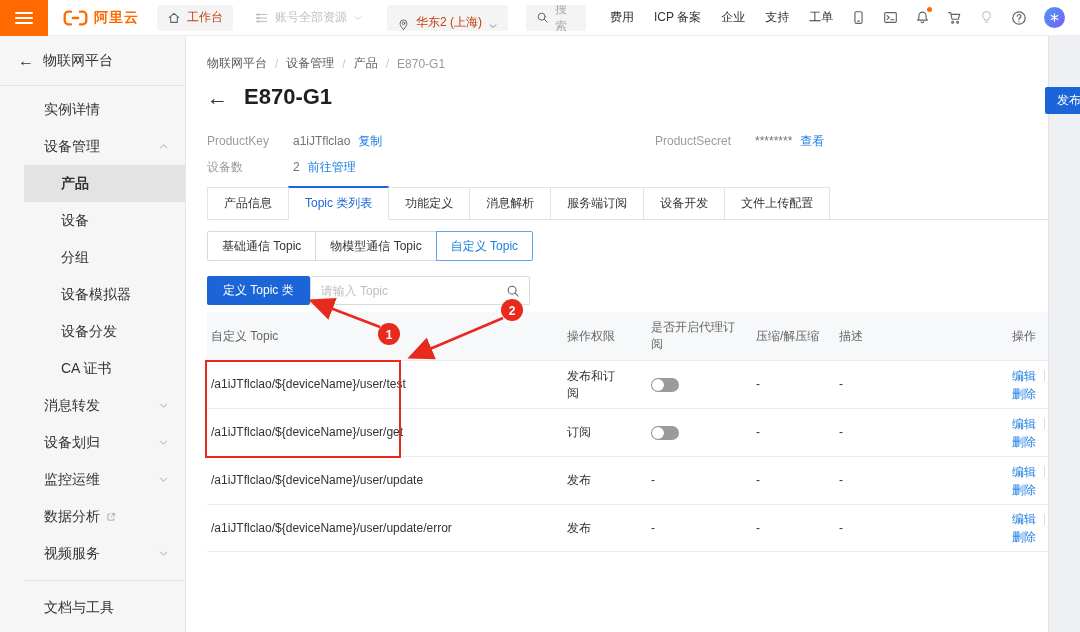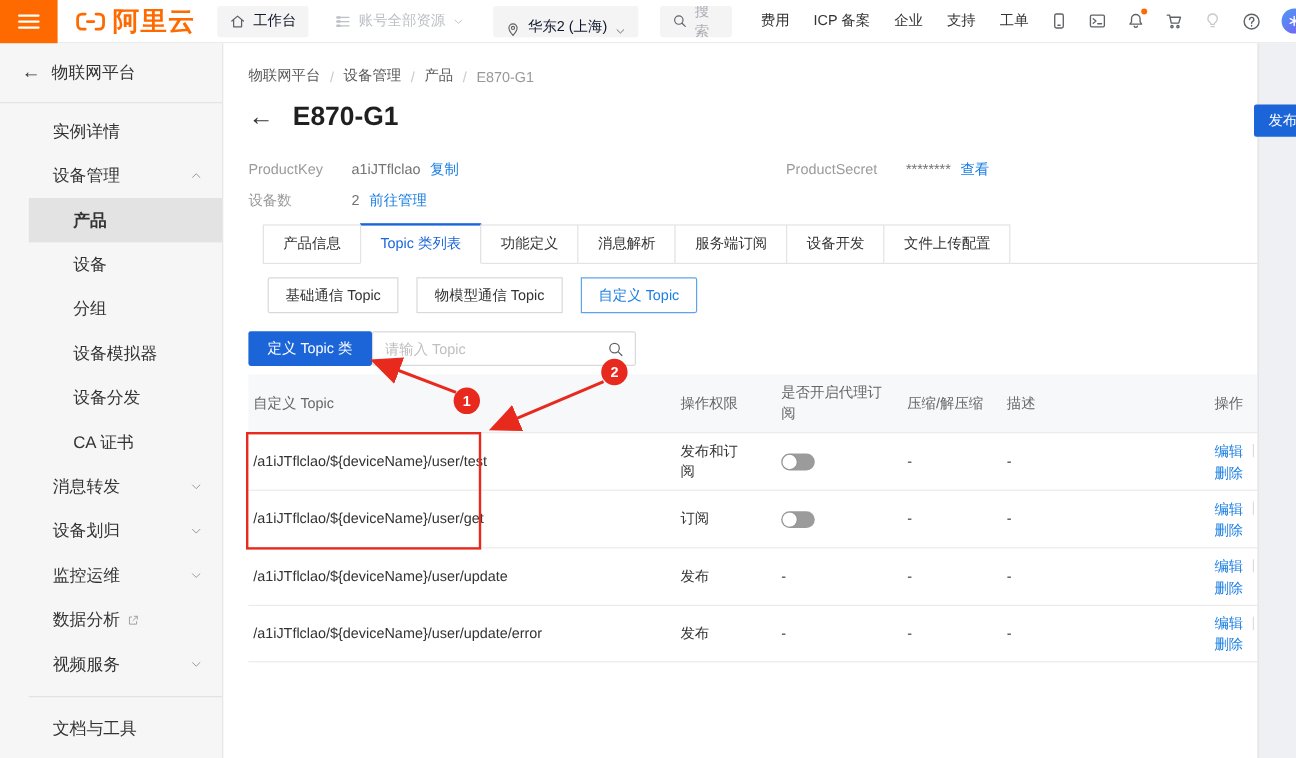--- a/index.html
+++ b/index.html
@@ -7,23 +7,23 @@
   body { font-family:"Liberation Sans","DejaVu Sans",sans-serif; background:#fff; color:#333; }
   .page { position:relative; width:1080px; height:632px; overflow:hidden; background:#fff; }
 
   
   .topbar { position:absolute; top:0; left:0; right:0; height:36px; background:#fff;
             border-bottom:1px solid #ececec; display:flex; align-items:center; z-index:30; }
   .burger { width:48px; height:36px; background:#ff6a00; display:flex; flex-direction:column;
             align-items:center; justify-content:center; gap:3px; cursor:pointer; flex:none; }
   .burger i { display:block; width:18px; height:2px; background:#fff; border-radius:1px; }
   .logo { display:flex; align-items:center; gap:5px; margin-left:14px; cursor:pointer; flex:none; }
-  .logo-text { color:#ff6a00; font-weight:bold; font-size:22px; letter-spacing:1px; }
+  .logo-text { color:#ff6a00; font-weight:bold; font-size:14px; letter-spacing:1px; }
   .tb-box { height:26px; background:#f4f4f5; border-radius:2px; display:flex; align-items:center;
-            padding:0 10px; gap:6px; font-size:12px; color:#0f172a; cursor:pointer; flex:none; }
+            padding:0 10px; gap:6px; font-size:12px; color:#c2410c; cursor:pointer; flex:none; }
   .tb-box.ws { margin-left:18px; }
   .tb-box.region { margin-left:24px;align-items:flex-end; }
   .tb-box.tb-search { margin-left:18px; width:60px; overflow:hidden; color:#a9acb2; }
   .tb-drop { display:flex; align-items:center; gap:6px; font-size:12px; color:#bcbfc4;
              margin-left:22px; cursor:pointer; flex:none; }
   .tb-menu { display:flex; align-items:center; margin-left:14px; flex:none; }
   .tb-menu span { font-size:12px; color:#333; margin:0 10px; cursor:pointer; white-space:nowrap; }
   .tb-icons { display:flex; align-items:center; gap:17px; margin-left:8px; flex:none; }
   .tb-icons .ticon { position:relative; display:flex; cursor:pointer; }
   .bell-dot { position:absolute; top:-3px; right:-2px; width:5px; height:5px; border-radius:50%;
@@ -71,32 +71,32 @@
   .info { position:absolute; top:96px; left:21px; right:40px; font-size:12px; }
   .info-row { display:flex; align-items:center; height:18px; margin-bottom:8px; }
   .info-label { width:86px; color:#9b9b9b; flex:none; }
   .info-value { color:#737373; }
   .lnk { color:#1b7fe4; cursor:pointer; }
   .info .gap { margin-left:8px; }
   .secret-group { position:absolute; left:448px; top:0; display:flex; align-items:center; height:18px; }
   .secret-group .info-label { width:100px; }
 
   
-  .tabs { position:absolute; top:150px; left:21px; right:32px; height:34px; display:flex;margin-left:12px; }
+  .tabs { position:absolute; top:150px; left:21px; right:32px; height:34px; display:flex; }
   .tabs::after { content:''; position:absolute; left:0; right:0; bottom:0; height:1px;
                  background:#e3e3e3; }
   .tab { position:relative; z-index:1; height:33px; line-height:31px; padding:0 16px;
          font-size:12px; color:#333; background:#fff; border:1px solid #e3e3e3;
          margin-right:-1px; cursor:pointer; white-space:nowrap; margin-top:1px; }
   .tab.active { margin-top:0; height:34px; border-top:2px solid #1b65d9; border-bottom:1px solid #fff;
                 color:#1b65d9; z-index:2; }
 
   .subtabs { position:absolute; top:195px; left:21px; display:flex; }
   .subtab { height:30px; line-height:28px; padding:0 14px; border:1px solid #d9d9d9; background:#fff;
-            font-size:12px; color:#333; margin-right:-1px; cursor:pointer; white-space:nowrap;margin-left:16px; }
+            font-size:12px; color:#333; margin-right:-1px; cursor:pointer; white-space:nowrap; }
   .subtab:first-child { border-radius:2px 0 0 2px; }
   .subtab:last-child { border-radius:0 2px 2px 0; }
   .subtab.active { position:relative; z-index:2; border-color:#5ea4ea; color:#1b7fe4; }
 
   .toolbar { position:absolute; top:240px; left:21px; display:flex; gap:0; }
   .btn-primary { height:29px; padding:0 16px; background:#1b65d9; color:#fff; font-size:12px;
                  border:none; border-radius:2px; cursor:pointer; font-family:inherit; }
   .search-box { width:220px; height:29px; border:1px solid #d9d9d9; border-radius:2px;
                 display:flex; align-items:center; background:#fff; }
   .search-box input { border:none; outline:none; flex:1; min-width:0; padding:0 10px;

